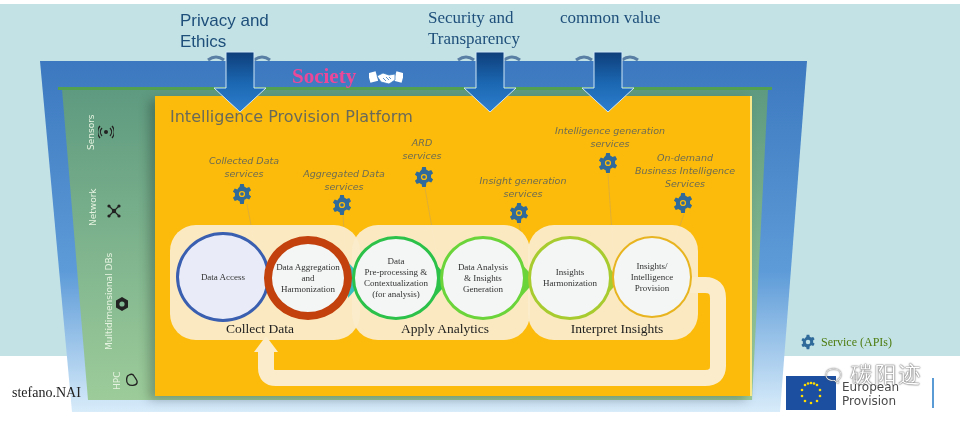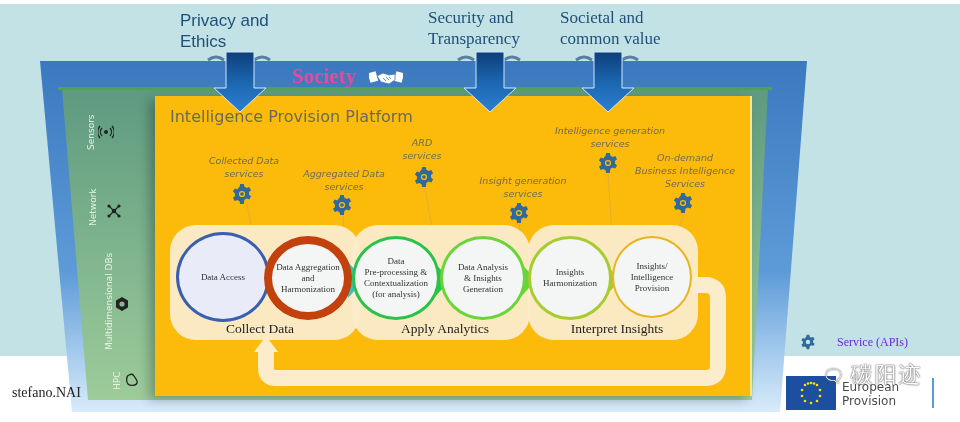--- a/index.html
+++ b/index.html
@@ -12,21 +12,21 @@
   .platform{position:absolute;left:155px;top:96px;width:595px;height:300px;background:#fcbb0a;border-right:2px solid #f8e88a;box-shadow:-6px 4px 10px rgba(0,0,0,0.25);}
   .platform-title{position:absolute;left:170px;top:107px;font-size:16px;color:#6a6a5a;font-family:"DejaVu Sans",sans-serif;}
   .svc-label{position:absolute;font-size:9.5px;font-style:italic;color:#6b6b55;text-align:center;line-height:13px;font-family:"DejaVu Sans",sans-serif;}
   .gear{position:absolute;width:22px;height:22px;}
   .stage-box{position:absolute;background:#fbeccb;border-radius:26px;opacity:0.95;}
   .stage-label{position:absolute;font-size:13.5px;color:#222;font-family:"Liberation Serif",serif;text-align:center;}
   .step{position:absolute;border-radius:50%;background:#f3f6f4;display:flex;align-items:center;justify-content:center;text-align:center;font-size:9px;line-height:11px;color:#333;font-family:"Liberation Serif",serif;box-sizing:border-box;}
   .infra-label{position:absolute;color:#e6f3e0;font-size:9px;font-family:"DejaVu Sans",sans-serif;transform:rotate(-90deg);transform-origin:left top;white-space:nowrap;}
   .infra-icon{position:absolute;width:16px;height:16px;}
   .author{position:absolute;left:12px;top:385px;font-size:14px;color:#222;font-family:"Liberation Serif",serif;}
-  .legend{position:absolute;left:800px;top:334px;font-size:12px;color:#6d28d9;font-family:"Liberation Serif",serif;display:flex;align-items:center;gap:21px;}
+  .legend{position:absolute;left:800px;top:334px;font-size:12px;color:#4d7c0f;font-family:"Liberation Serif",serif;display:flex;align-items:center;gap:5px;}
   .ec-logo{position:absolute;left:782px;top:372px;width:160px;height:44px;}
   .watermark{position:absolute;left:822px;top:360px;font-size:22px;color:#ffffff;font-family:"DejaVu Sans",sans-serif;text-shadow:0 0 2px #666,0 0 1px #333;letter-spacing:2px;}
 </style>
 </head>
 <body>
 
 <div class="bg-top"></div>
 
 <svg class="abs" style="left:0;top:0" width="960" height="422">
   <defs>
@@ -52,21 +52,20 @@
 
 <div class="principle sans" style="left:180px;top:10px;width:120px;">
   <div>Privacy and</div>
   <div>Ethics</div>
 </div>
 <div class="principle" style="left:428px;top:7px;width:124px;">
   <div>Security and</div>
   <div>Transparency</div>
 </div>
 <div class="principle" style="left:560px;top:7px;width:124px;">
-  <div>Societal and</div>
   <div>common value</div>
 </div>
 
 <div class="platform"></div>
 <div class="platform-title">Intelligence Provision Platform</div>
 
 <svg class="abs" style="left:0;top:0" width="960" height="422">
   <g>
     <path d="M208,60 q8,-6 16,0 M254,60 q8,-6 16,0" stroke="#5a7fa5" stroke-width="3" fill="none"></path>
     <polygon points="226,52 254,52 254,88 266,88 240,112 214,88 226,88" fill="url(#arrowGrad)" stroke="#cfe6f7" stroke-width="1"></polygon>

